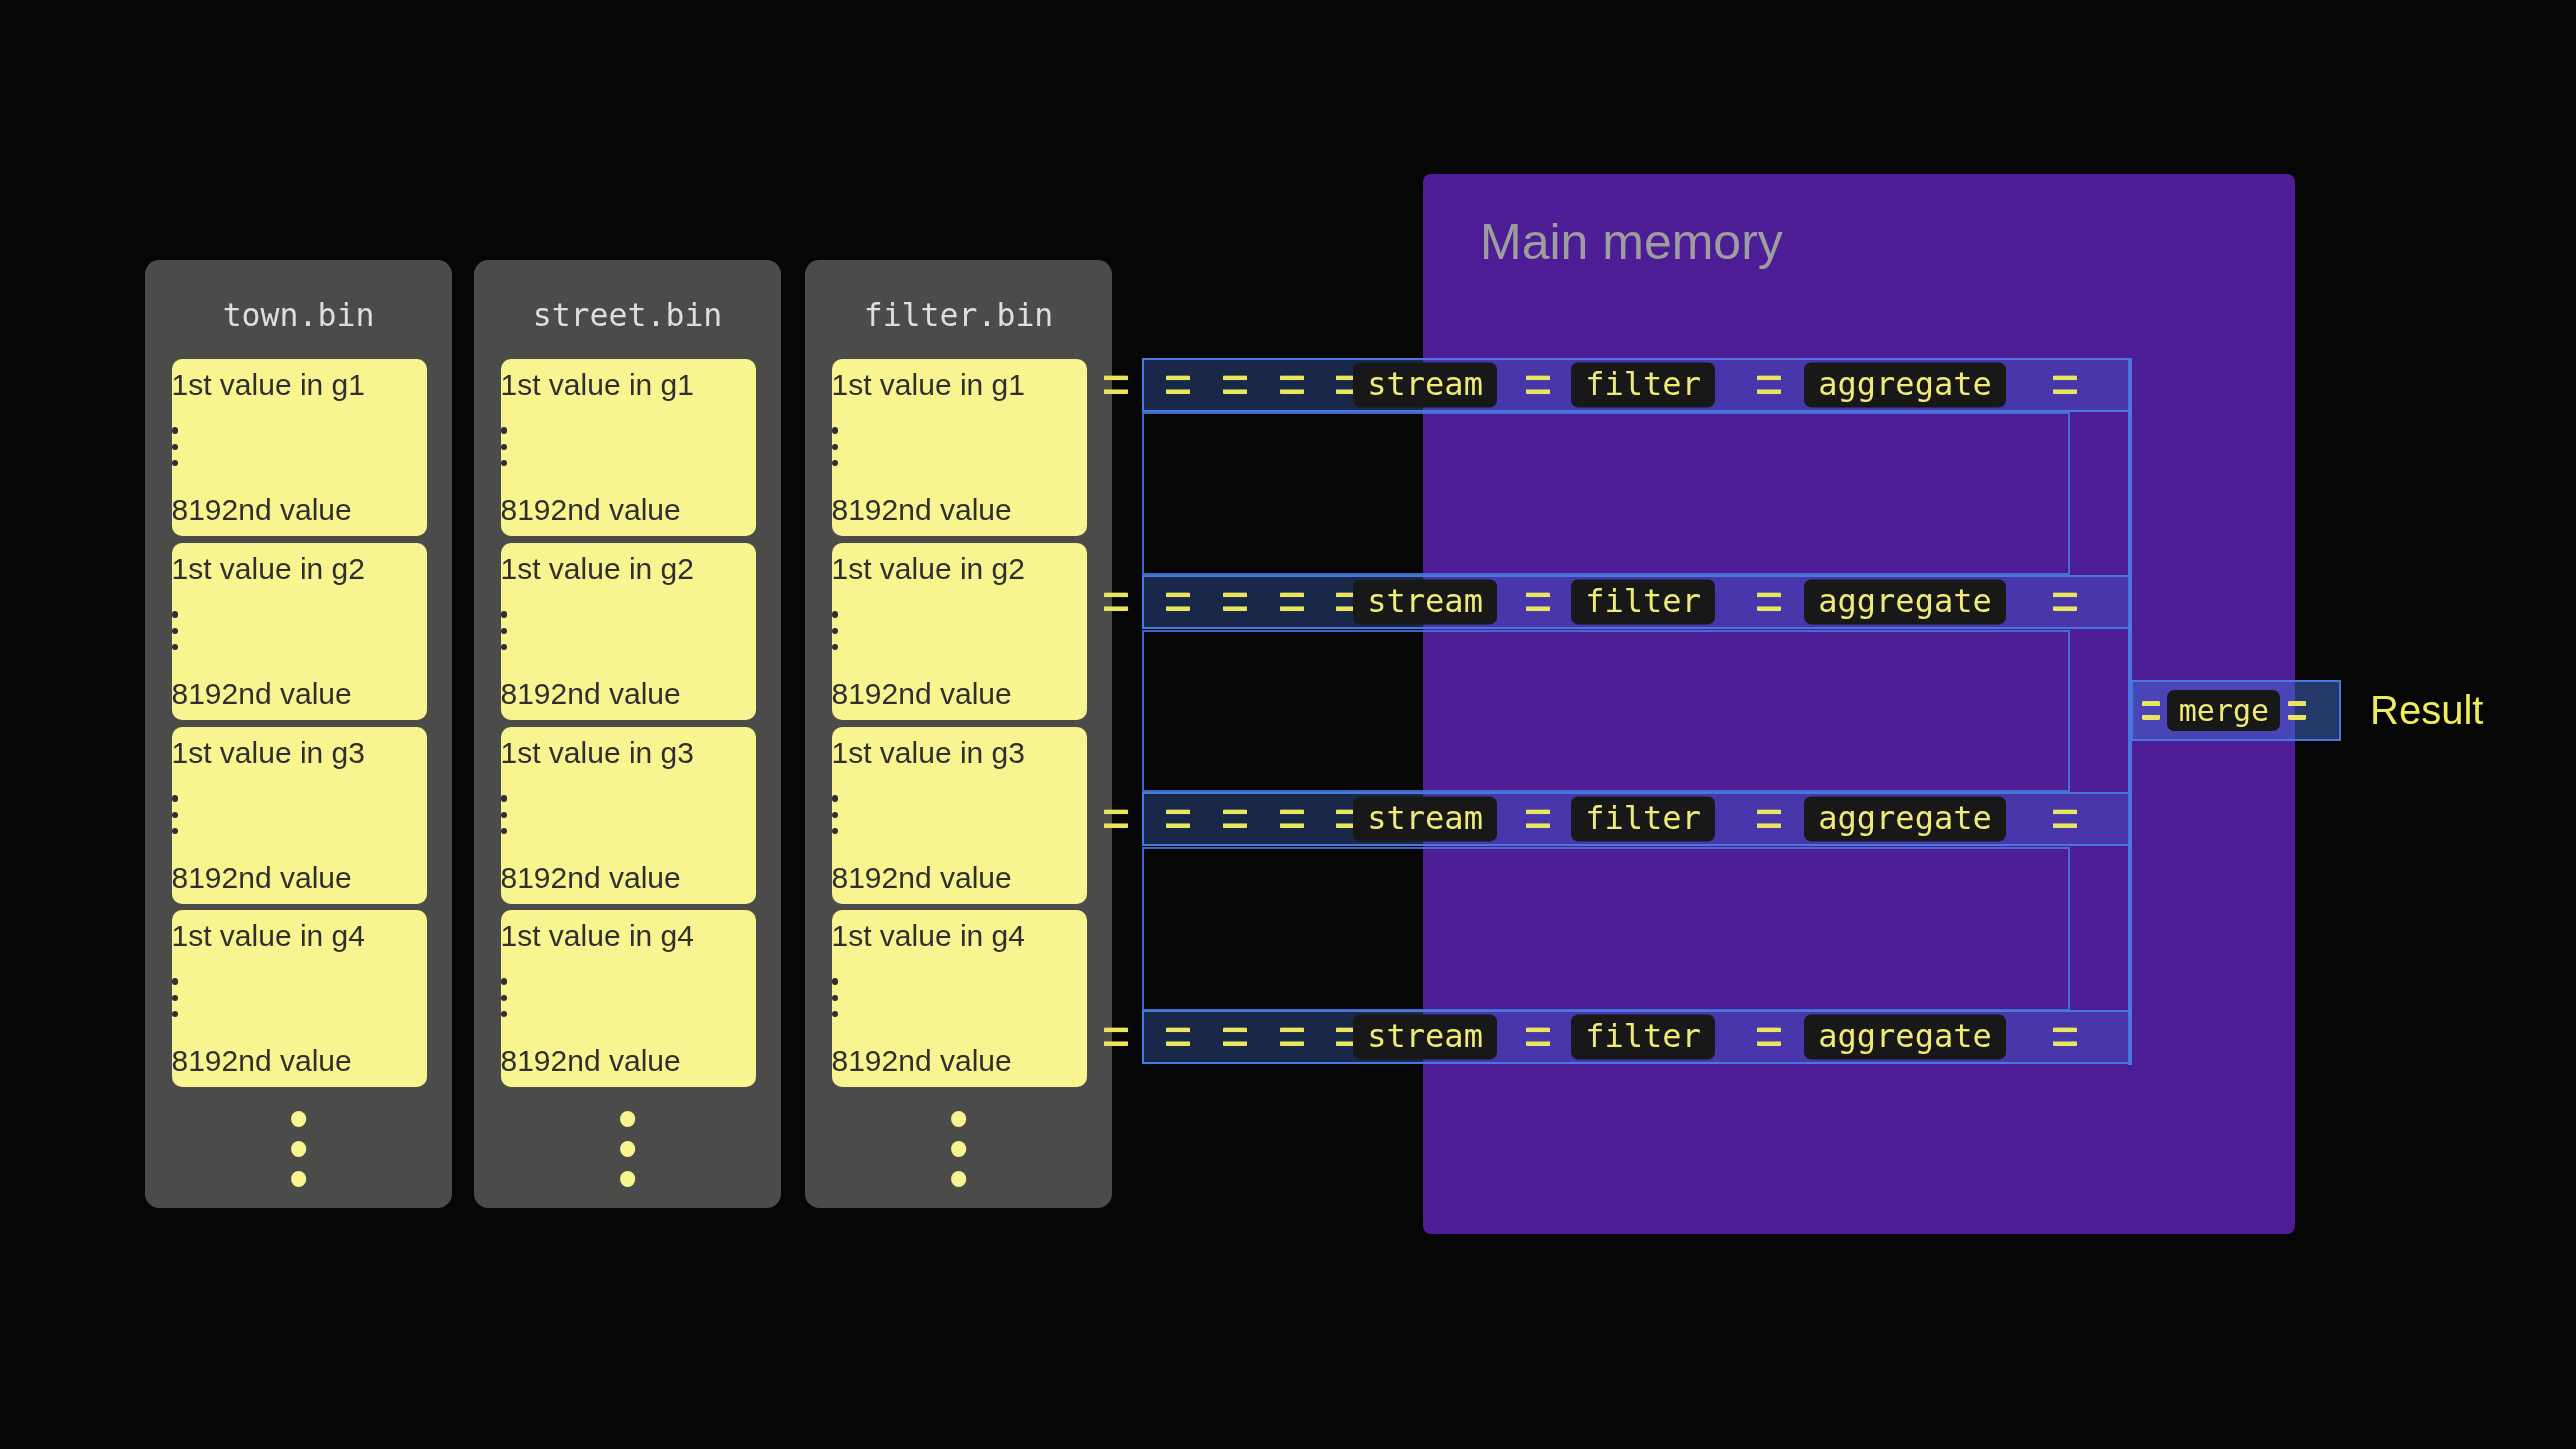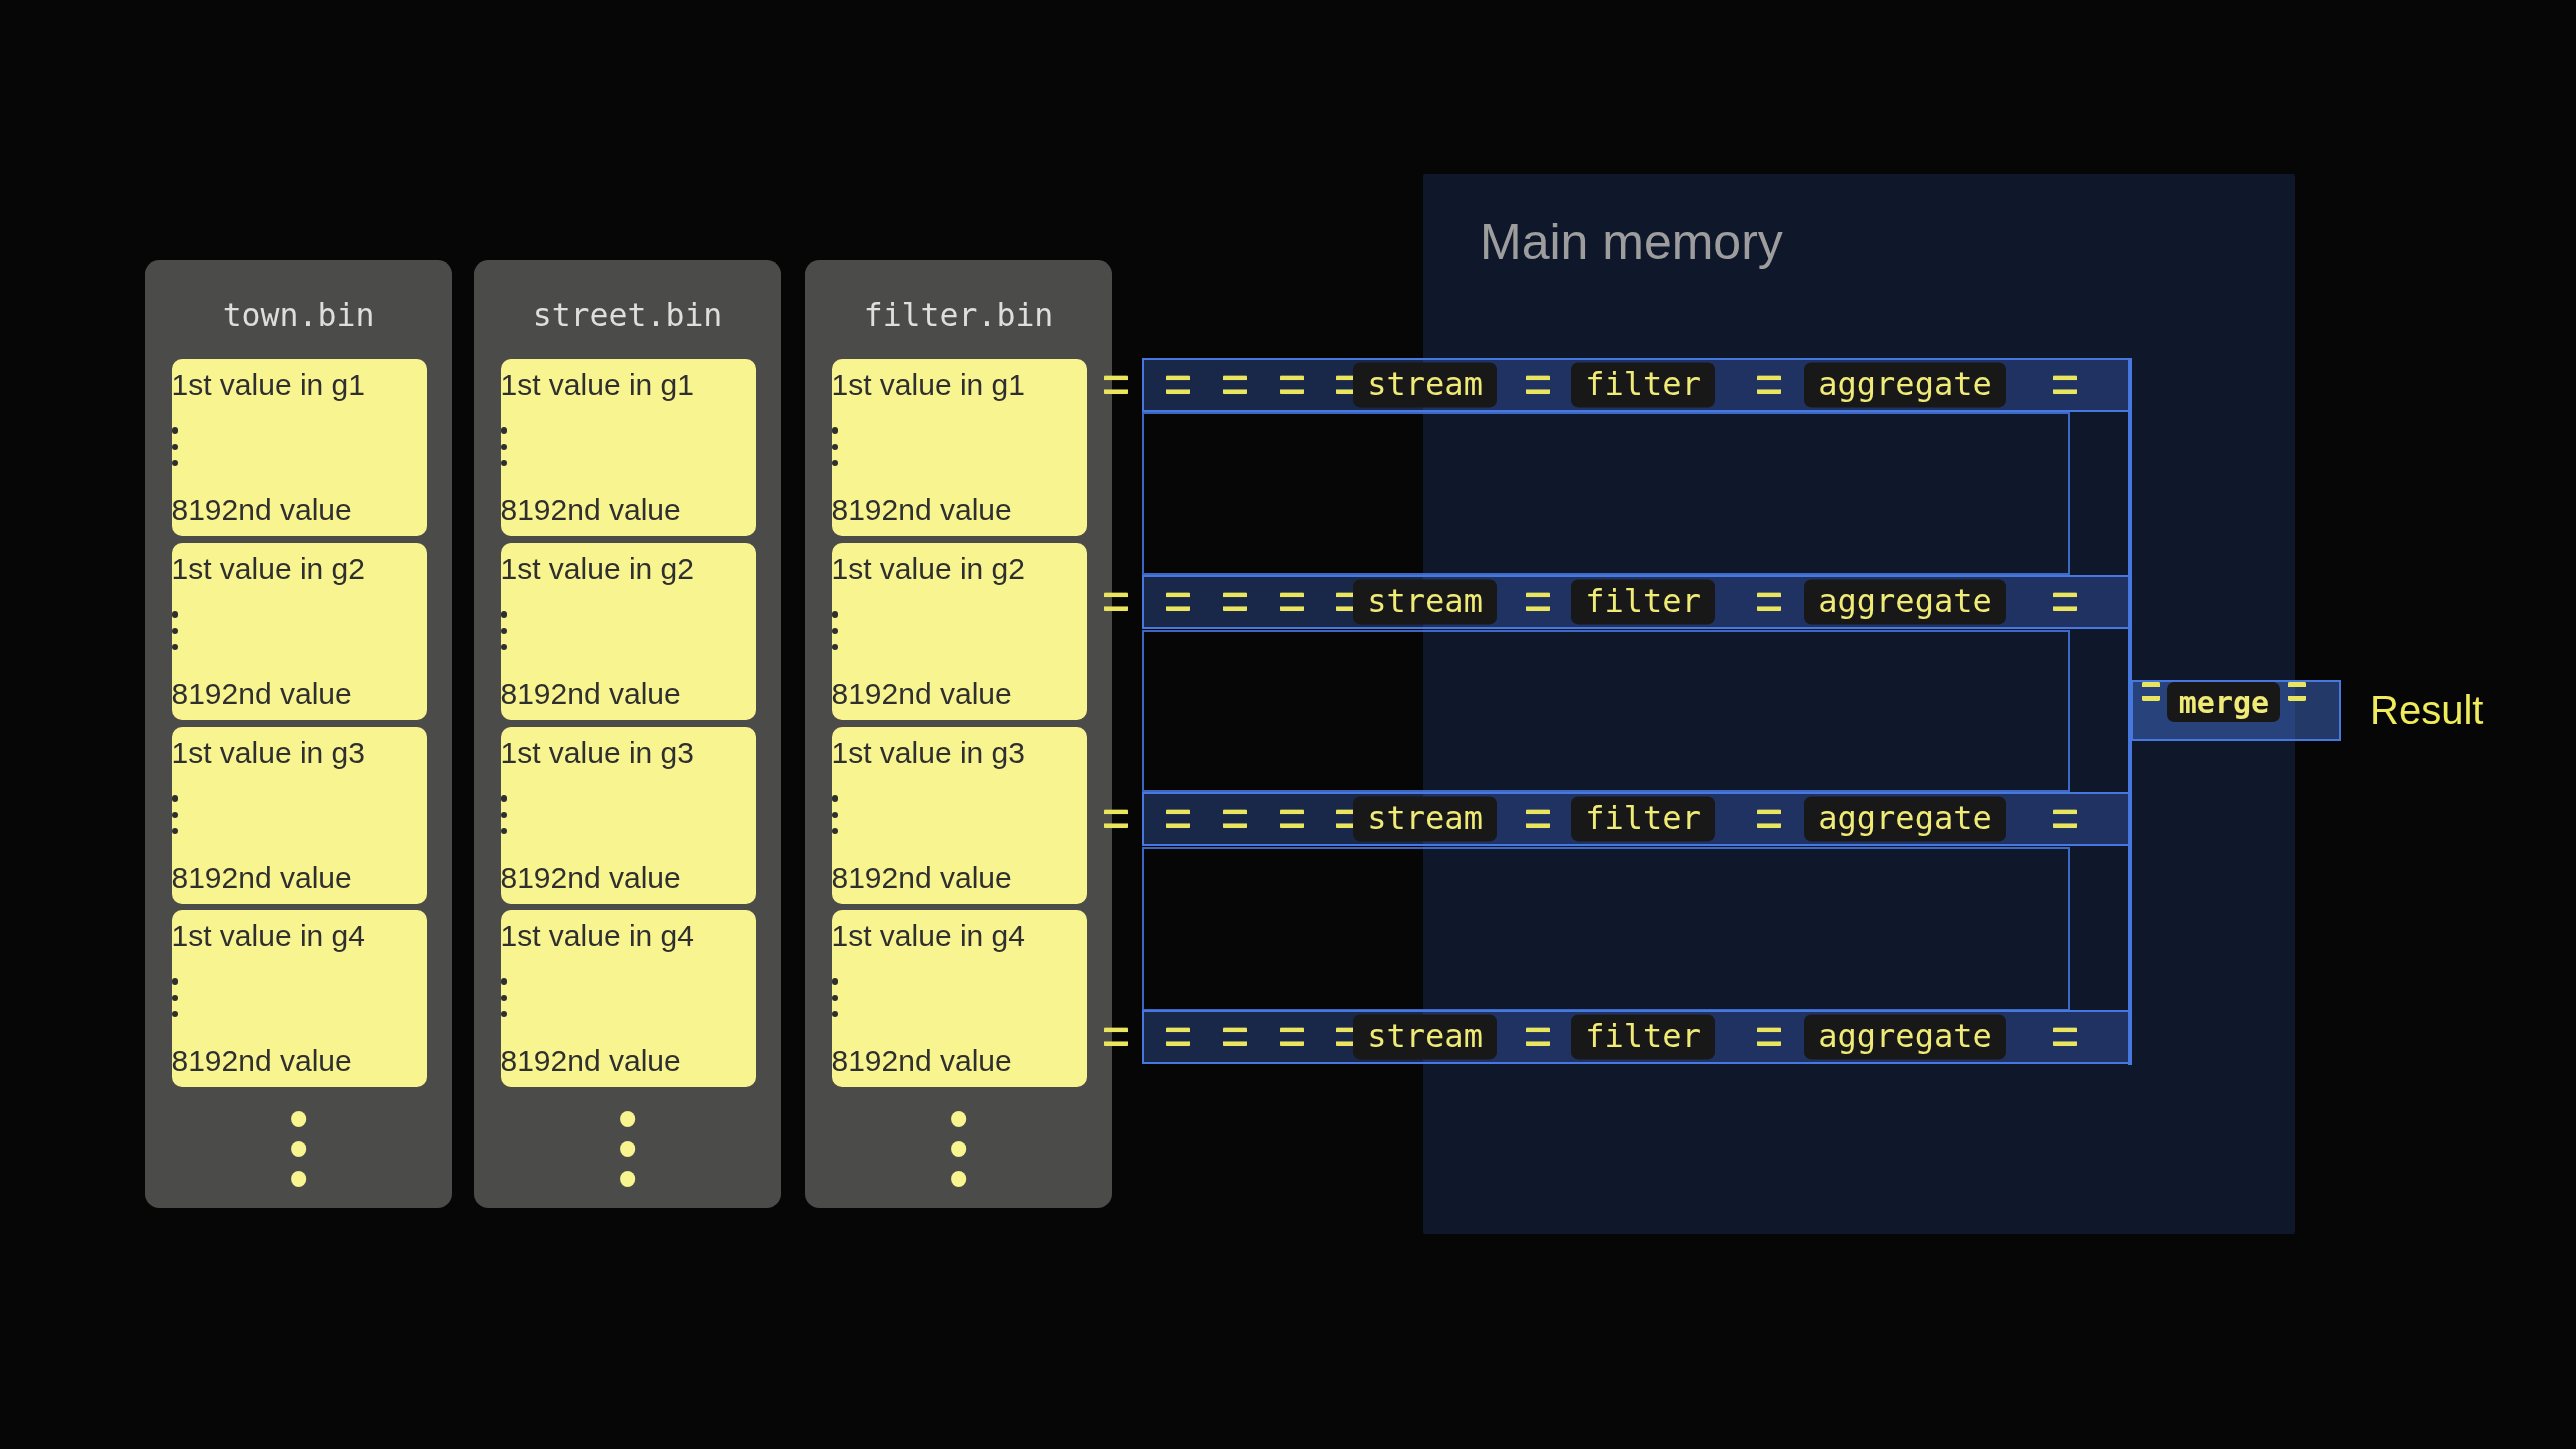--- a/index.html
+++ b/index.html
@@ -68,22 +68,22 @@
     background: #f8f48f; display: block;
   }
 
   
   .memory {
     position: absolute;
     left: 1423px;
     top: 174px;
     width: 872px;
     height: 1060px;
-    background: #0f172a;
-    border-radius: 2px;
+    background: #4c1d95;
+    border-radius: 8px;
   }
   .memory-title {
     position: absolute;
     left: 57px;
     top: 39px;
     font-size: 50px;
     color: #9d9d9d;
   }
 
   
@@ -143,24 +143,23 @@
   .merge-box {
     position: absolute;
     left: 2131px;
     top: 680px;
     width: 210px;
     height: 61px;
     background: rgba(70, 120, 224, 0.45);
     border: 2.1px solid #4678e0;
     box-sizing: border-box;
     display: flex;
-    align-items: flex-start;
+    align-items: center;
     gap: 7.2px;
     padding: 0 8.6px;
-    font-weight: bold;
   }
   .merge-box .mark { width: 18.6px; }
   .merge-box .badge { position: static; transform: none; font-size: 30px; padding: 3.6px 11.4px; }
   .result {
     position: absolute;
     left: 2370px;
     top: 688px;
     font-size: 40px;
     color: #efeb5a;
     text-align: center;

